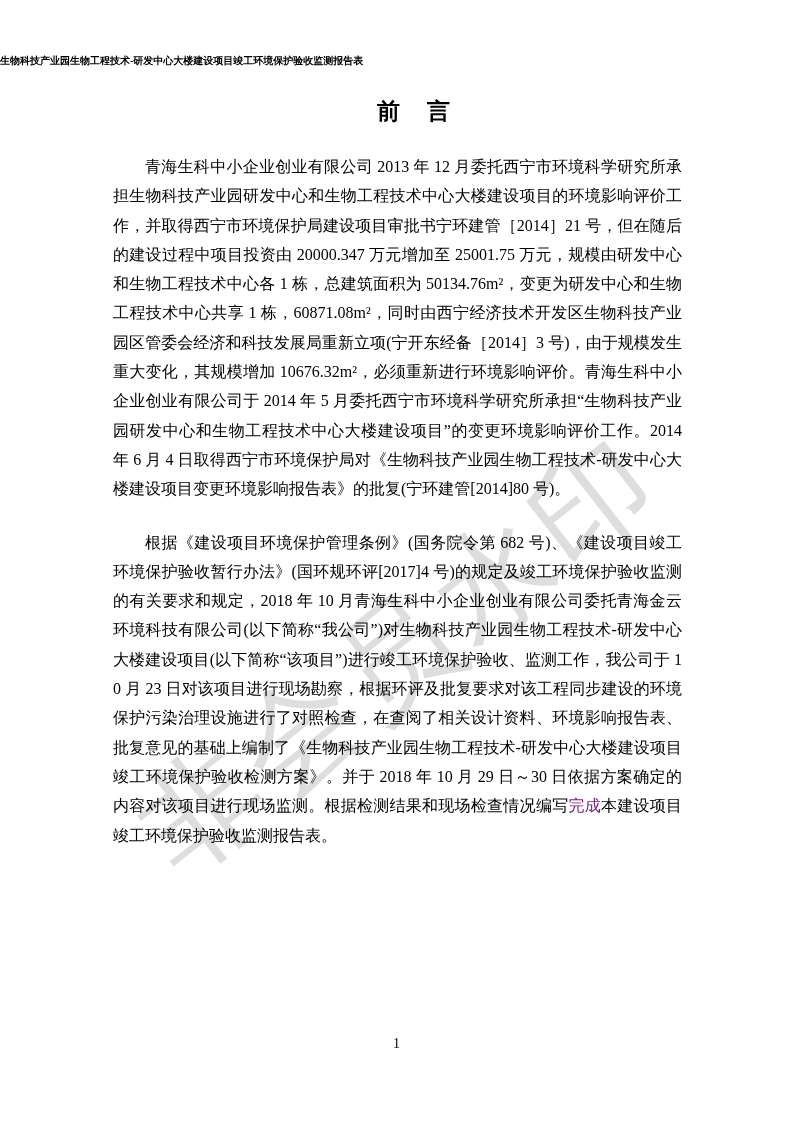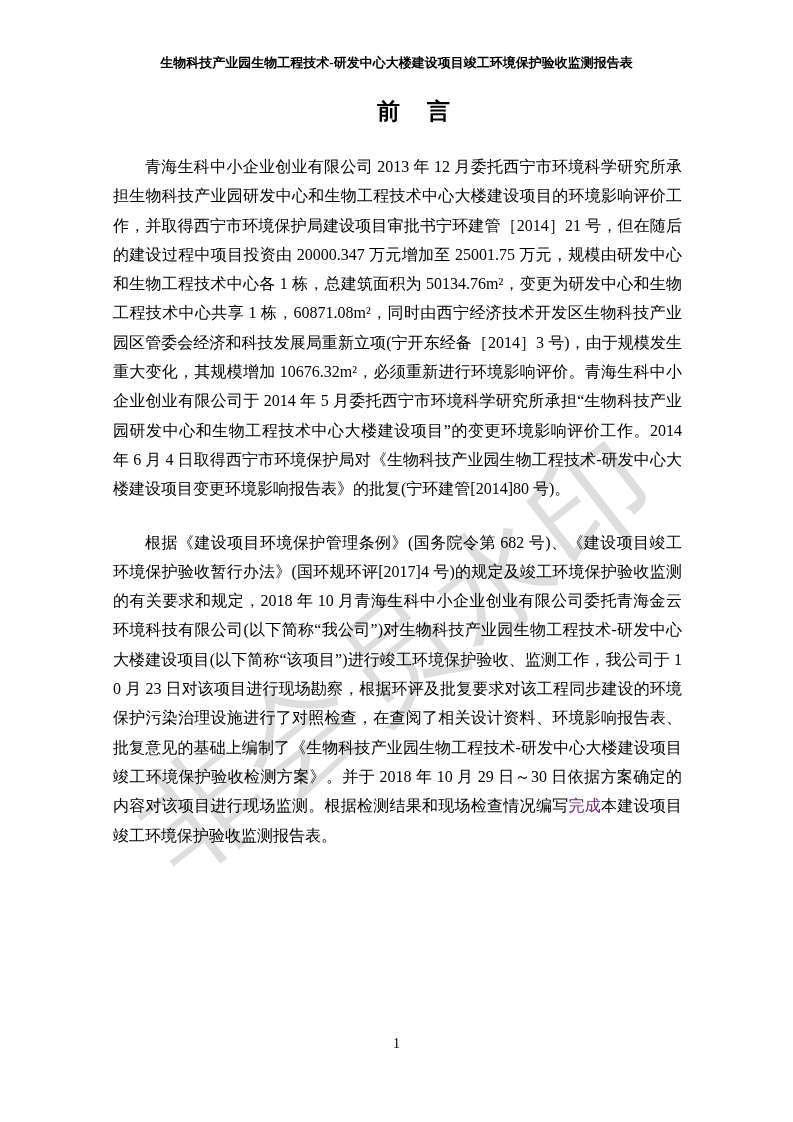--- a/index.html
+++ b/index.html
@@ -30,22 +30,22 @@
     transform: rotate(-38deg);
     z-index: 0;
     user-select: none;
     pointer-events: none;
   }
   .running-header {
     position: absolute;
     top: 54px;
     left: 0;
     width: 100%;
-    text-align: center;
-    font-size: 13px;
+    text-align: left;
+    font-size: 10px;
     font-weight: bold;
     z-index: 1;
   }
   .doc-title {
     position: absolute;
     top: 96px;
     left: 18px;
     width: 100%;
     text-align: center;
     font-size: 23px;

